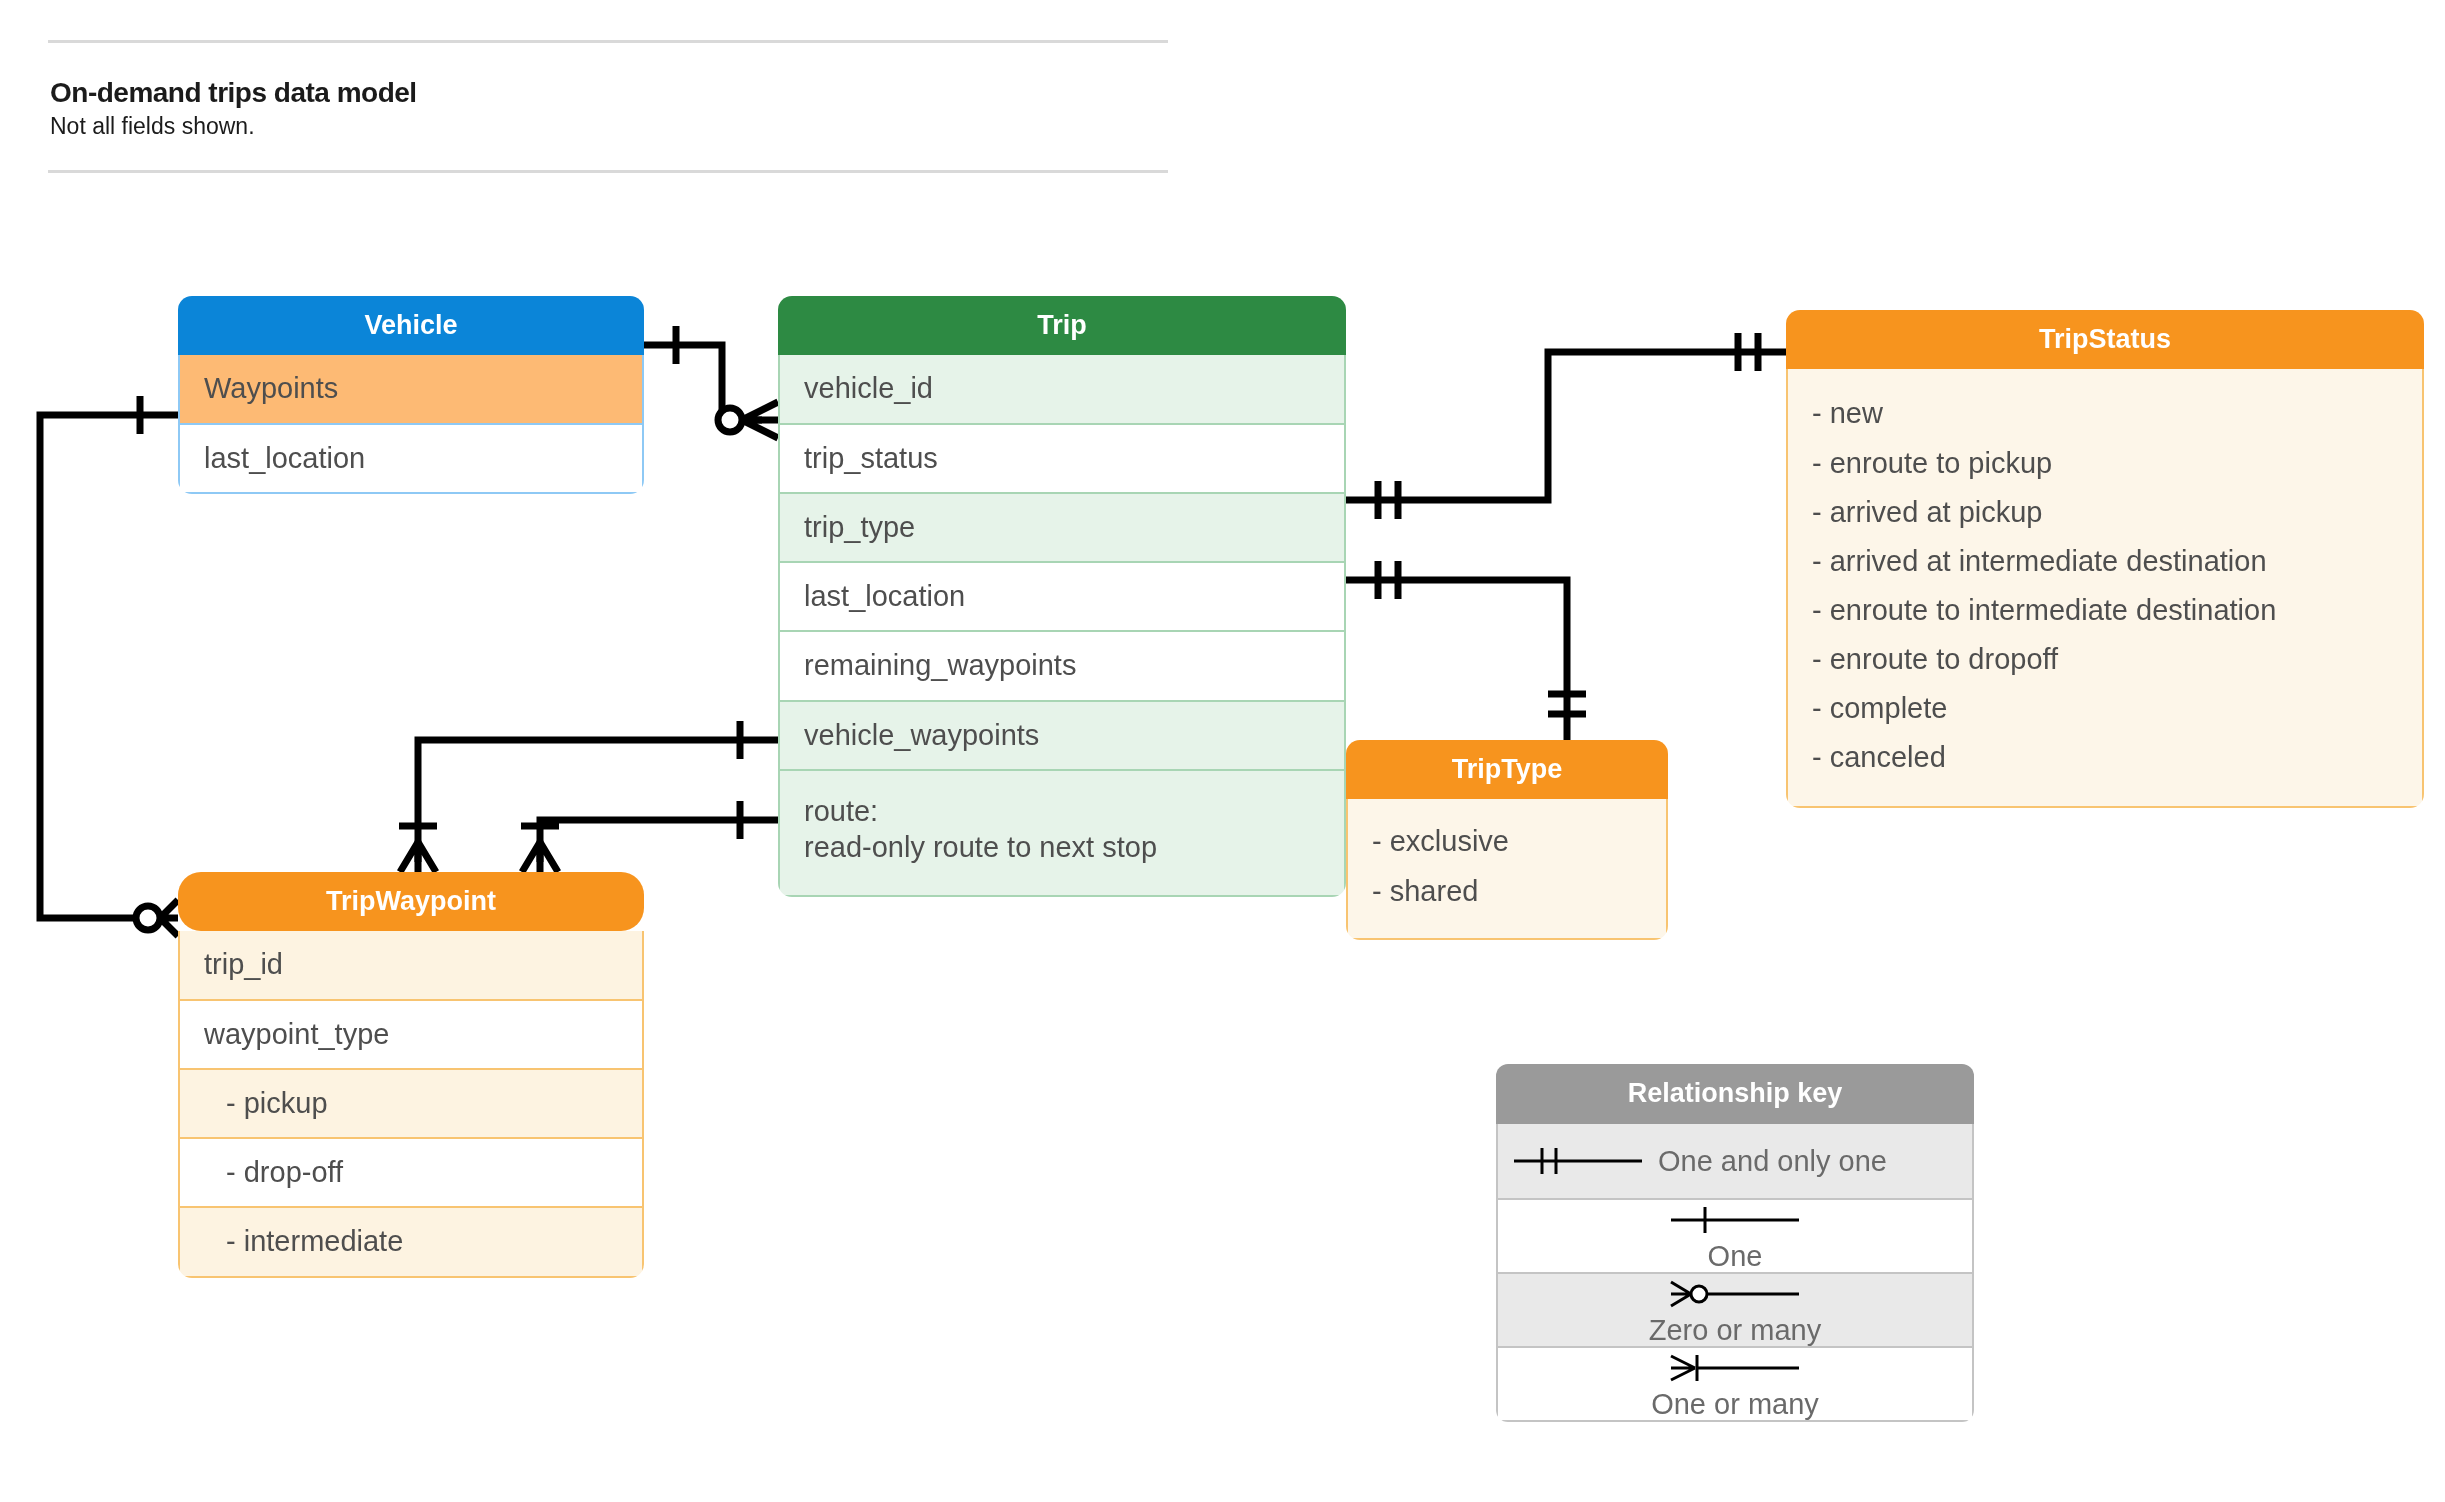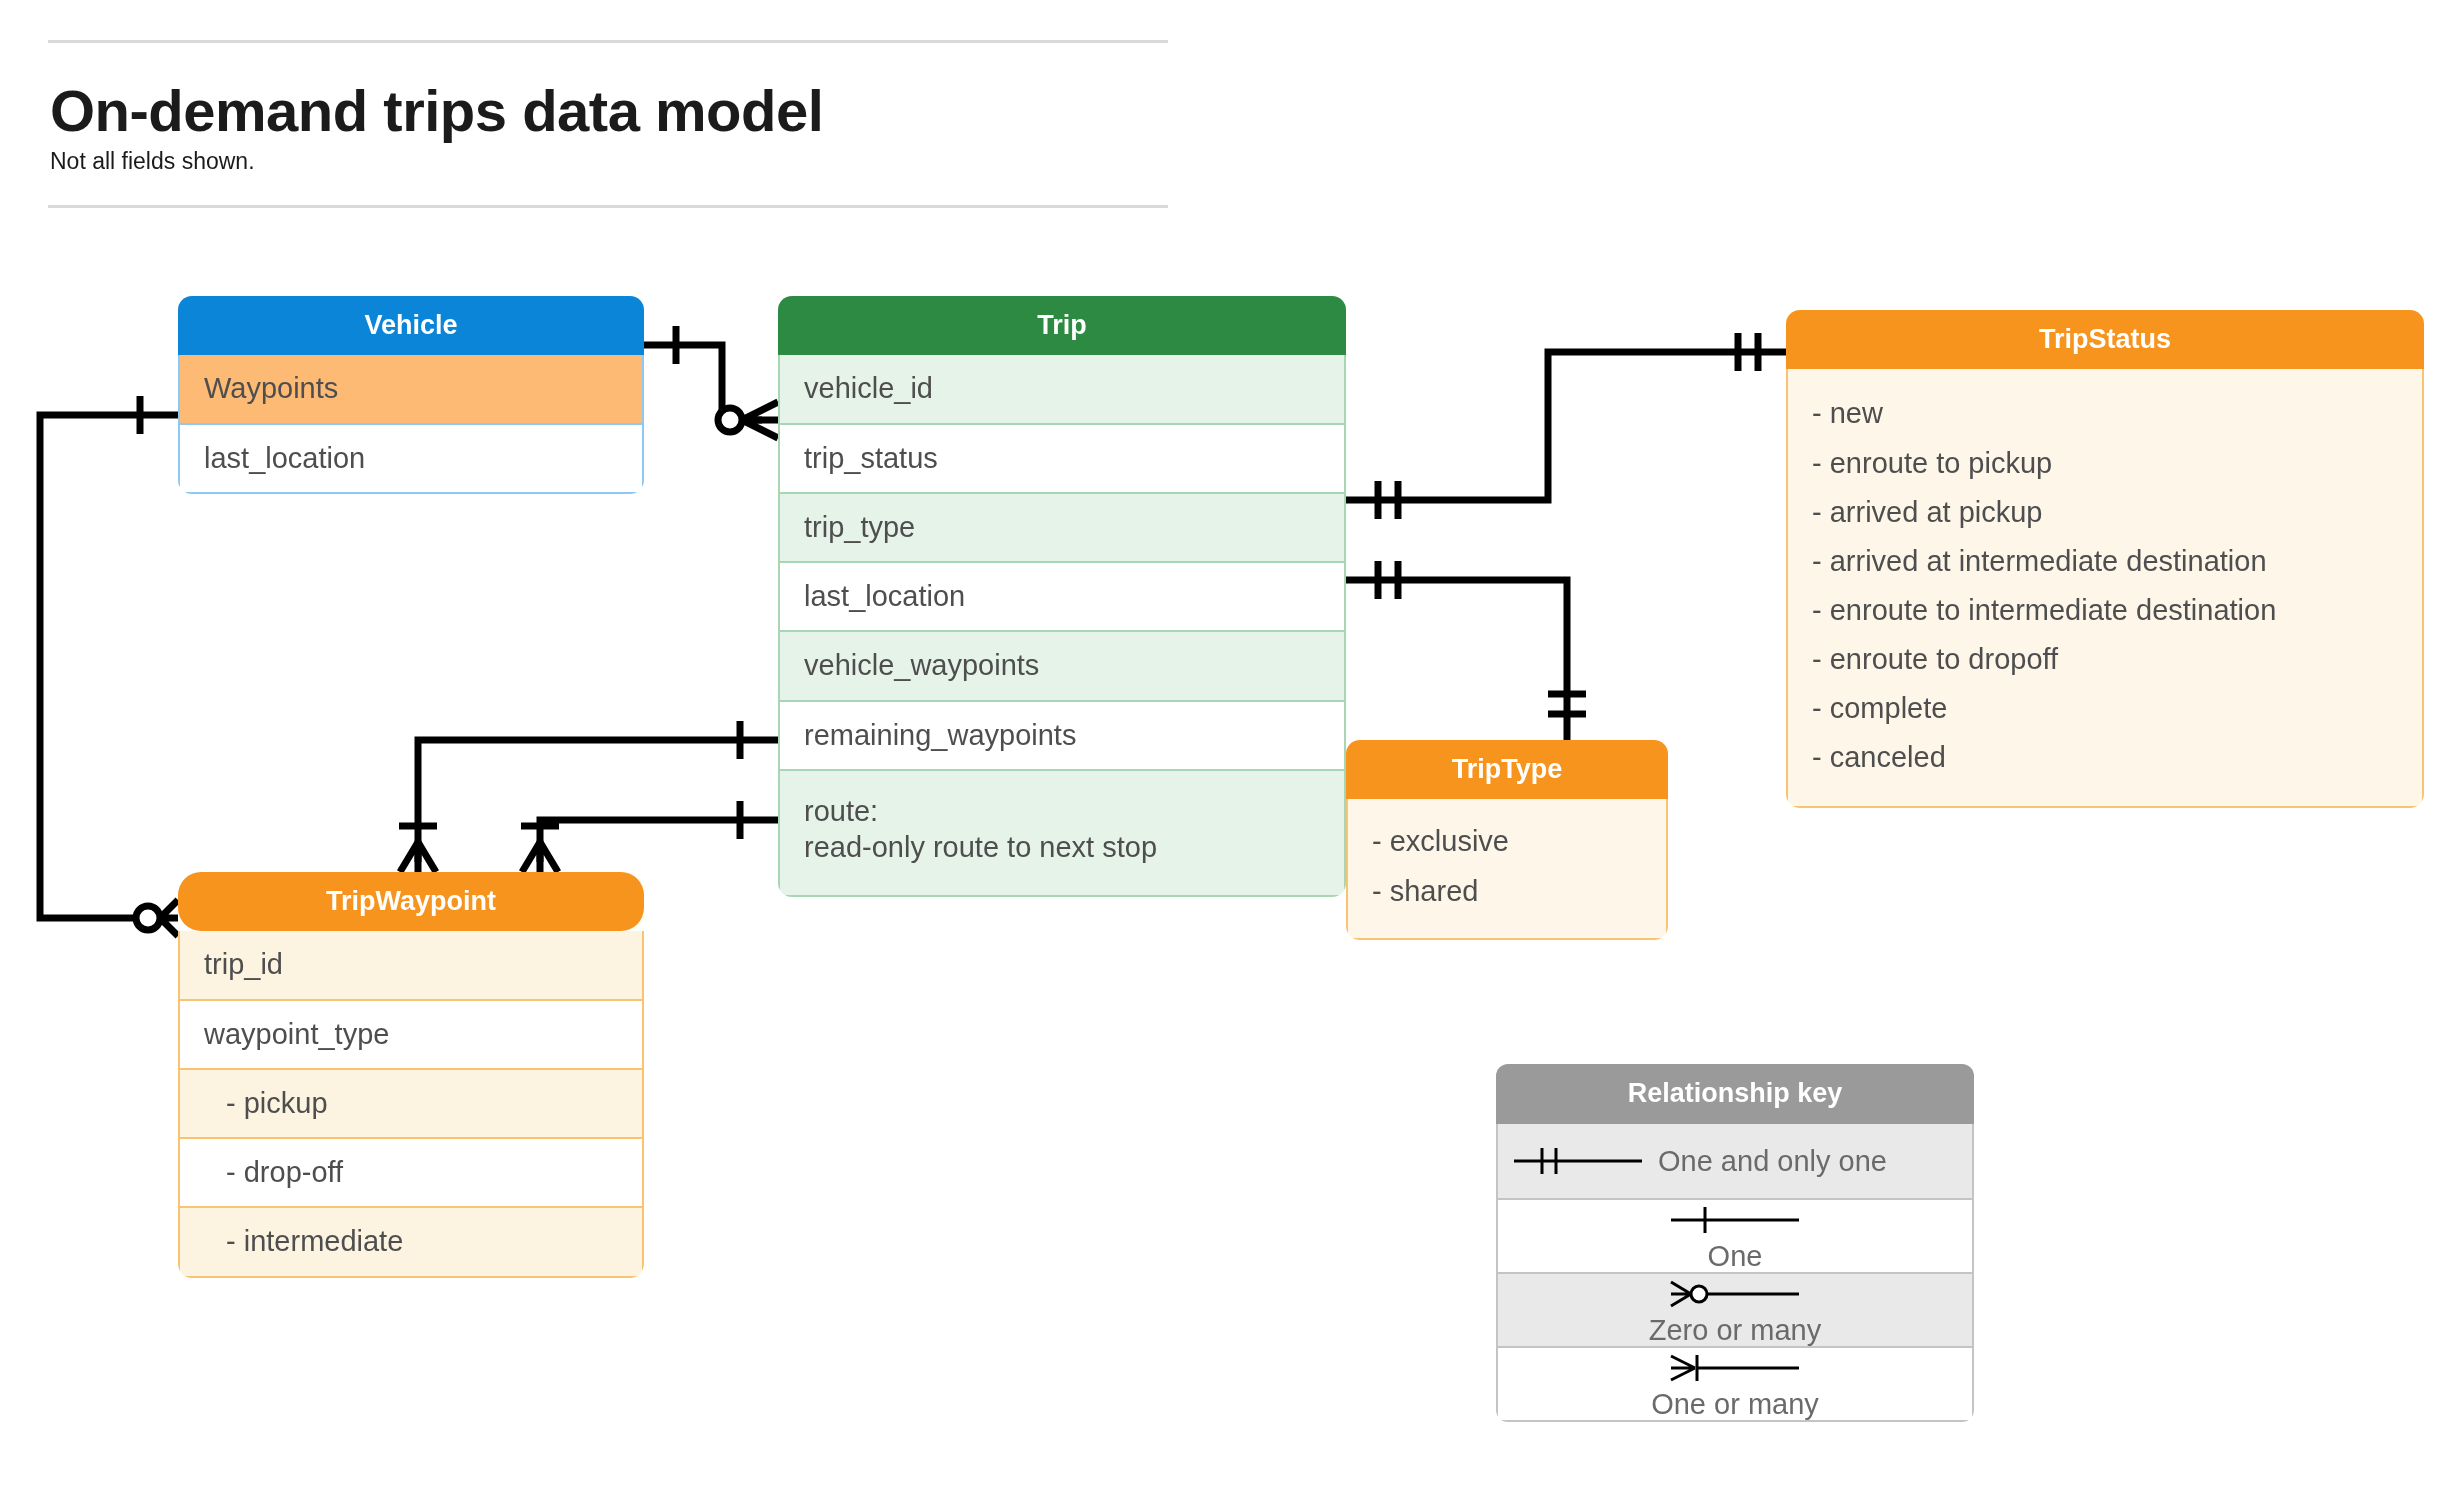--- a/index.html
+++ b/index.html
@@ -22,21 +22,21 @@
     left: 48px;
     top: 40px;
     width: 1120px;
   }
   .rule {
     height: 3px;
     background: #d9d9d9;
     width: 100%;
   }
   #page-title {
-    font-size: 58px;
+    font-size: 28px;
     font-weight: bold;
     color: #1b1b1b;
     letter-spacing: -0.5px;
     margin: 34px 0 4px 2px;
   }
   #page-subtitle {
     font-size: 23px;
     color: #1b1b1b;
     margin: 0 0 30px 2px;
   }
@@ -250,22 +250,22 @@
   </div>
 </div>
 
 <div class="entity" id="entity-trip">
   <div class="entity-header">Trip</div>
   <div class="entity-body">
     <div class="row row-a">vehicle_id</div>
     <div class="row row-b">trip_status</div>
     <div class="row row-a">trip_type</div>
     <div class="row row-b">last_location</div>
+    <div class="row row-b">remaining_waypoints</div>
     <div class="row row-a">vehicle_waypoints</div>
-    <div class="row row-b">remaining_waypoints</div>
     <div class="row row-a row-route">route:
 read-only route to next stop</div>
   </div>
 </div>
 
 <div class="entity" id="entity-tripwaypoint">
   <div class="entity-header">TripWaypoint</div>
   <div class="entity-body">
     <div class="row row-a">trip_id</div>
     <div class="row row-b">waypoint_type</div>

